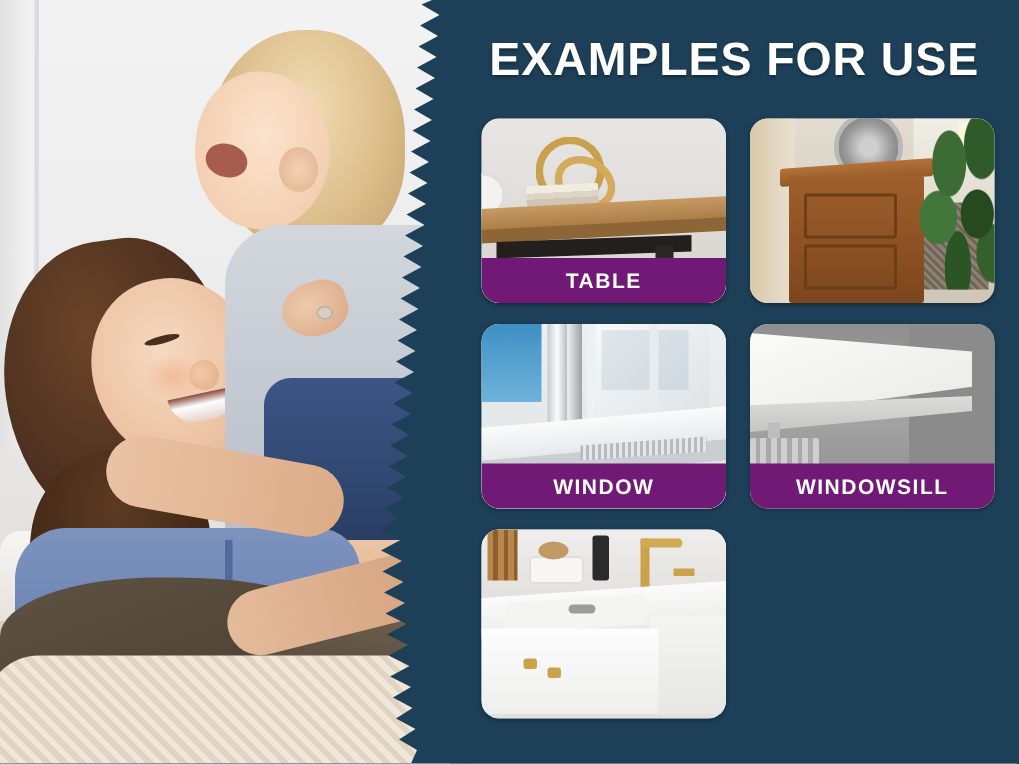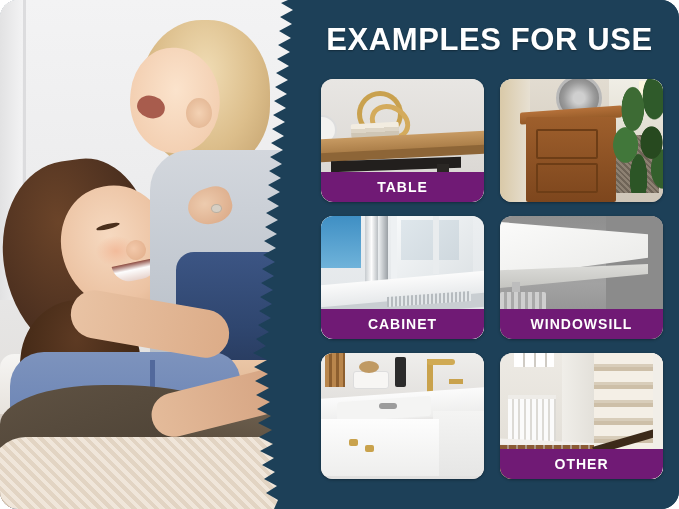--- a/index.html
+++ b/index.html
@@ -1,21 +1,21 @@
 <!DOCTYPE html>
 <html><head>
 <meta charset="utf-8">
 <style>
   html,body{margin:0;padding:0;}
   body{
     width:679px;height:509px;overflow:hidden;
     font-family:"Liberation Sans", sans-serif;
     background:#ffffff;
   }
-  .poster{position:relative;width:679px;height:509px;overflow:hidden;background:#1d4058;border-radius:18px;}
+  .poster{position:relative;width:679px;height:509px;overflow:hidden;background:#1d4058;}
 
   
   .photo-pane{
     position:absolute;left:0;top:0;width:300px;height:509px;
     overflow:hidden;
     background:#e9e9ea;
   }
   .photo{
     position:absolute;inset:0;
     background:
@@ -365,21 +365,21 @@
           <div class="sash"></div>
           <div class="glass"></div>
           <div class="mull"></div>
           <div class="frameA"></div>
           <div class="frameB"></div>
           <div class="sill"></div>
           <div class="sill2"></div>
           <div class="vent"></div>
           <div class="shadow"></div>
         </div>
-        <div class="label">CABINET</div>
+        <div class="label">WINDOW</div>
       </div>
 
       <div class="card">
         <div class="scene s-sill">
           <div class="wallback"></div>
           <div class="slabtop"></div>
           <div class="slabedge"></div>
           <div class="pipe"></div>
           <div class="rad"></div>
         </div>
@@ -400,30 +400,16 @@
           <div class="counter"></div>
           <div class="basin"></div>
           <div class="drain"></div>
           <div class="vanity2"></div>
           <div class="vanity"></div>
           <div class="knob1"></div>
           <div class="knob2"></div>
         </div>
       </div>
 
-      <div class="card">
-        <div class="scene s-other">
-          <div class="wall"></div>
-          <div class="win"></div>
-          <div class="rad"></div>
-          <div class="radtop"></div>
-          <div class="skirt"></div>
-          <div class="floor"></div>
-          <div class="stairs"></div>
-          <div class="rail"></div>
-          <div class="wallR"></div>
-        </div>
-        <div class="label">OTHER</div>
-      </div>
 
     </div>
   </div>
 </div>
 
 </body></html>

